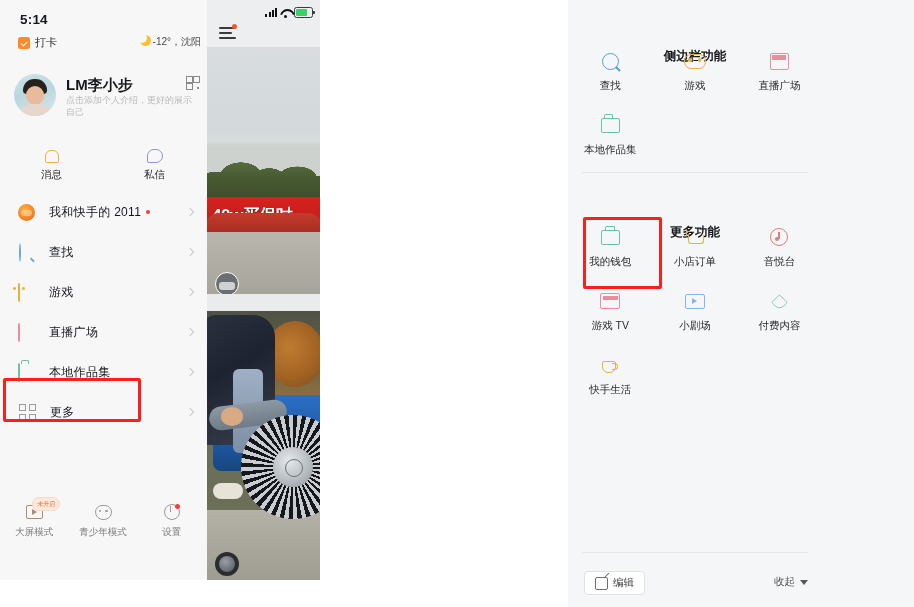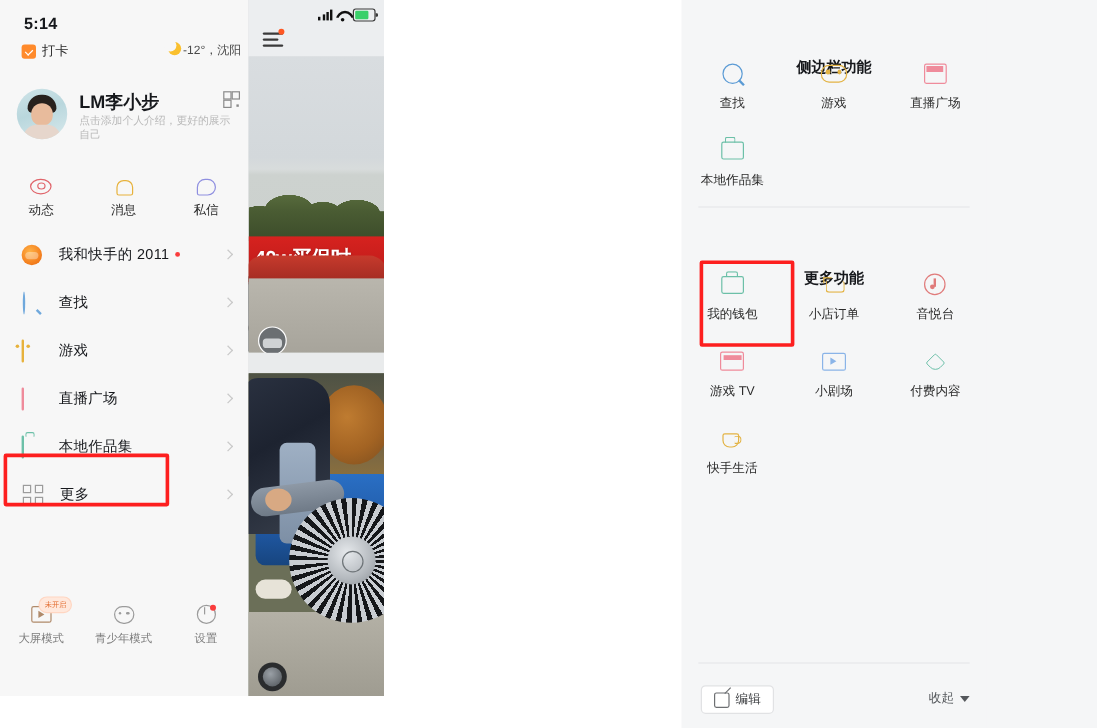--- a/index.html
+++ b/index.html
@@ -268,26 +268,20 @@
           <i></i>
           <i></i>
           <i></i>
         </div>
       <div class="ubio">点击添加个人介绍，更好的展示自己</div>
     </div>
 
     <div class="tabrow">
       <div class="tab">
         <div class="ic">
-            <span class="eye"></span>
-          </div>
-        <div class="lb">动态</div>
-      </div>
-      <div class="tab">
-        <div class="ic">
             <span class="bell"></span>
           </div>
         <div class="lb">消息</div>
       </div>
       <div class="tab">
         <div class="ic">
             <span class="chat"></span>
           </div>
         <div class="lb">私信</div>
       </div>

